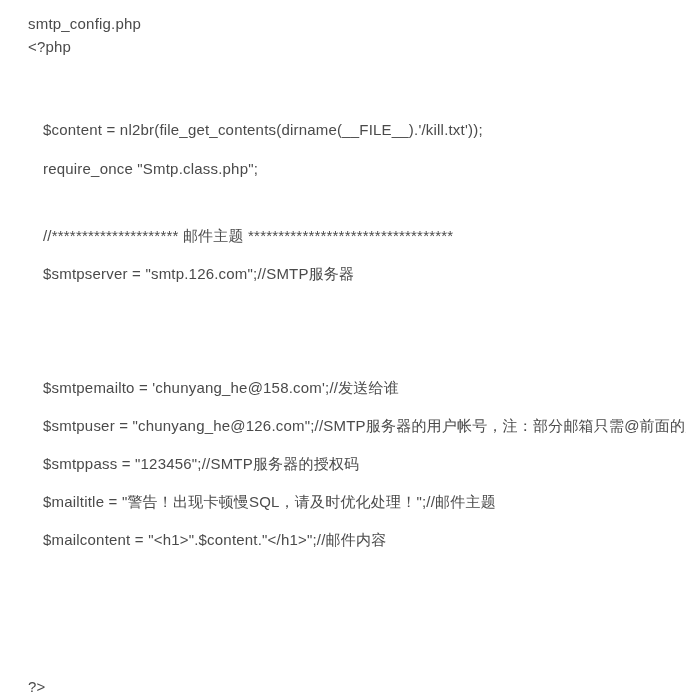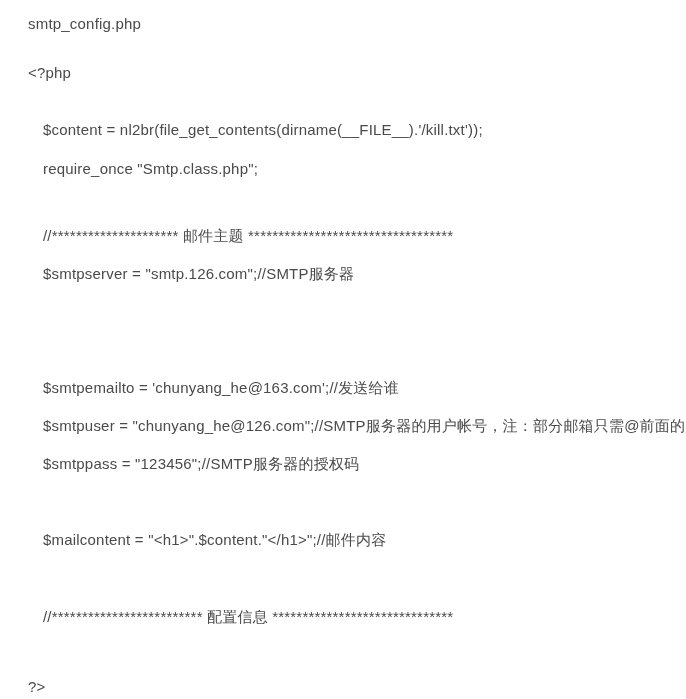--- a/index.html
+++ b/index.html
@@ -24,24 +24,24 @@
     line-height: 20px;
   }
   .lvl0 { left: 28px; }
   .lvl1 { left: 43px; text-align: right; }
 </style>
 </head>
 <body>
 
 <div class="page">
   <div class="line lvl0" style="top:14px">smtp_config.php</div>
-  <div class="line lvl0" style="top:63px">&lt;?php</div>
+  <div class="line lvl0" style="top:37px">&lt;?php</div>
   <div class="line lvl1" style="top:120px">$content = nl2br(file_get_contents(dirname(__FILE__).'/kill.txt'));</div>
   <div class="line lvl1" style="top:159px">require_once "Smtp.class.php";</div>
   <div class="line lvl1" style="top:226px">//********************* 邮件主题 **********************************</div>
   <div class="line lvl1" style="top:264px">$smtpserver = "smtp.126.com";//SMTP服务器</div>
-  <div class="line lvl1" style="top:378px">$smtpemailto = 'chunyang_he@163.com';//发送给谁</div>
+  <div class="line lvl1" style="top:378px">$smtpemailto = 'chunyang_he@158.com';//发送给谁</div>
   <div class="line lvl1" style="top:416px">$smtpuser = "chunyang_he@126.com";//SMTP服务器的用户帐号，注：部分邮箱只需@前面的用户名</div>
   <div class="line lvl1" style="top:454px">$smtppass = "123456";//SMTP服务器的授权码</div>
+  <div class="line lvl1" style="top:492px">$mailtitle = "警告！出现卡顿慢SQL，请及时优化处理！";//邮件主题</div>
   <div class="line lvl1" style="top:530px">$mailcontent = "&lt;h1&gt;".$content."&lt;/h1&gt;";//邮件内容</div>
-  <div class="line lvl1" style="top:607px">//************************* 配置信息 ******************************</div>
   <div class="line lvl0" style="top:677px">?&gt;</div>
 </div>
 
 </body></html>

